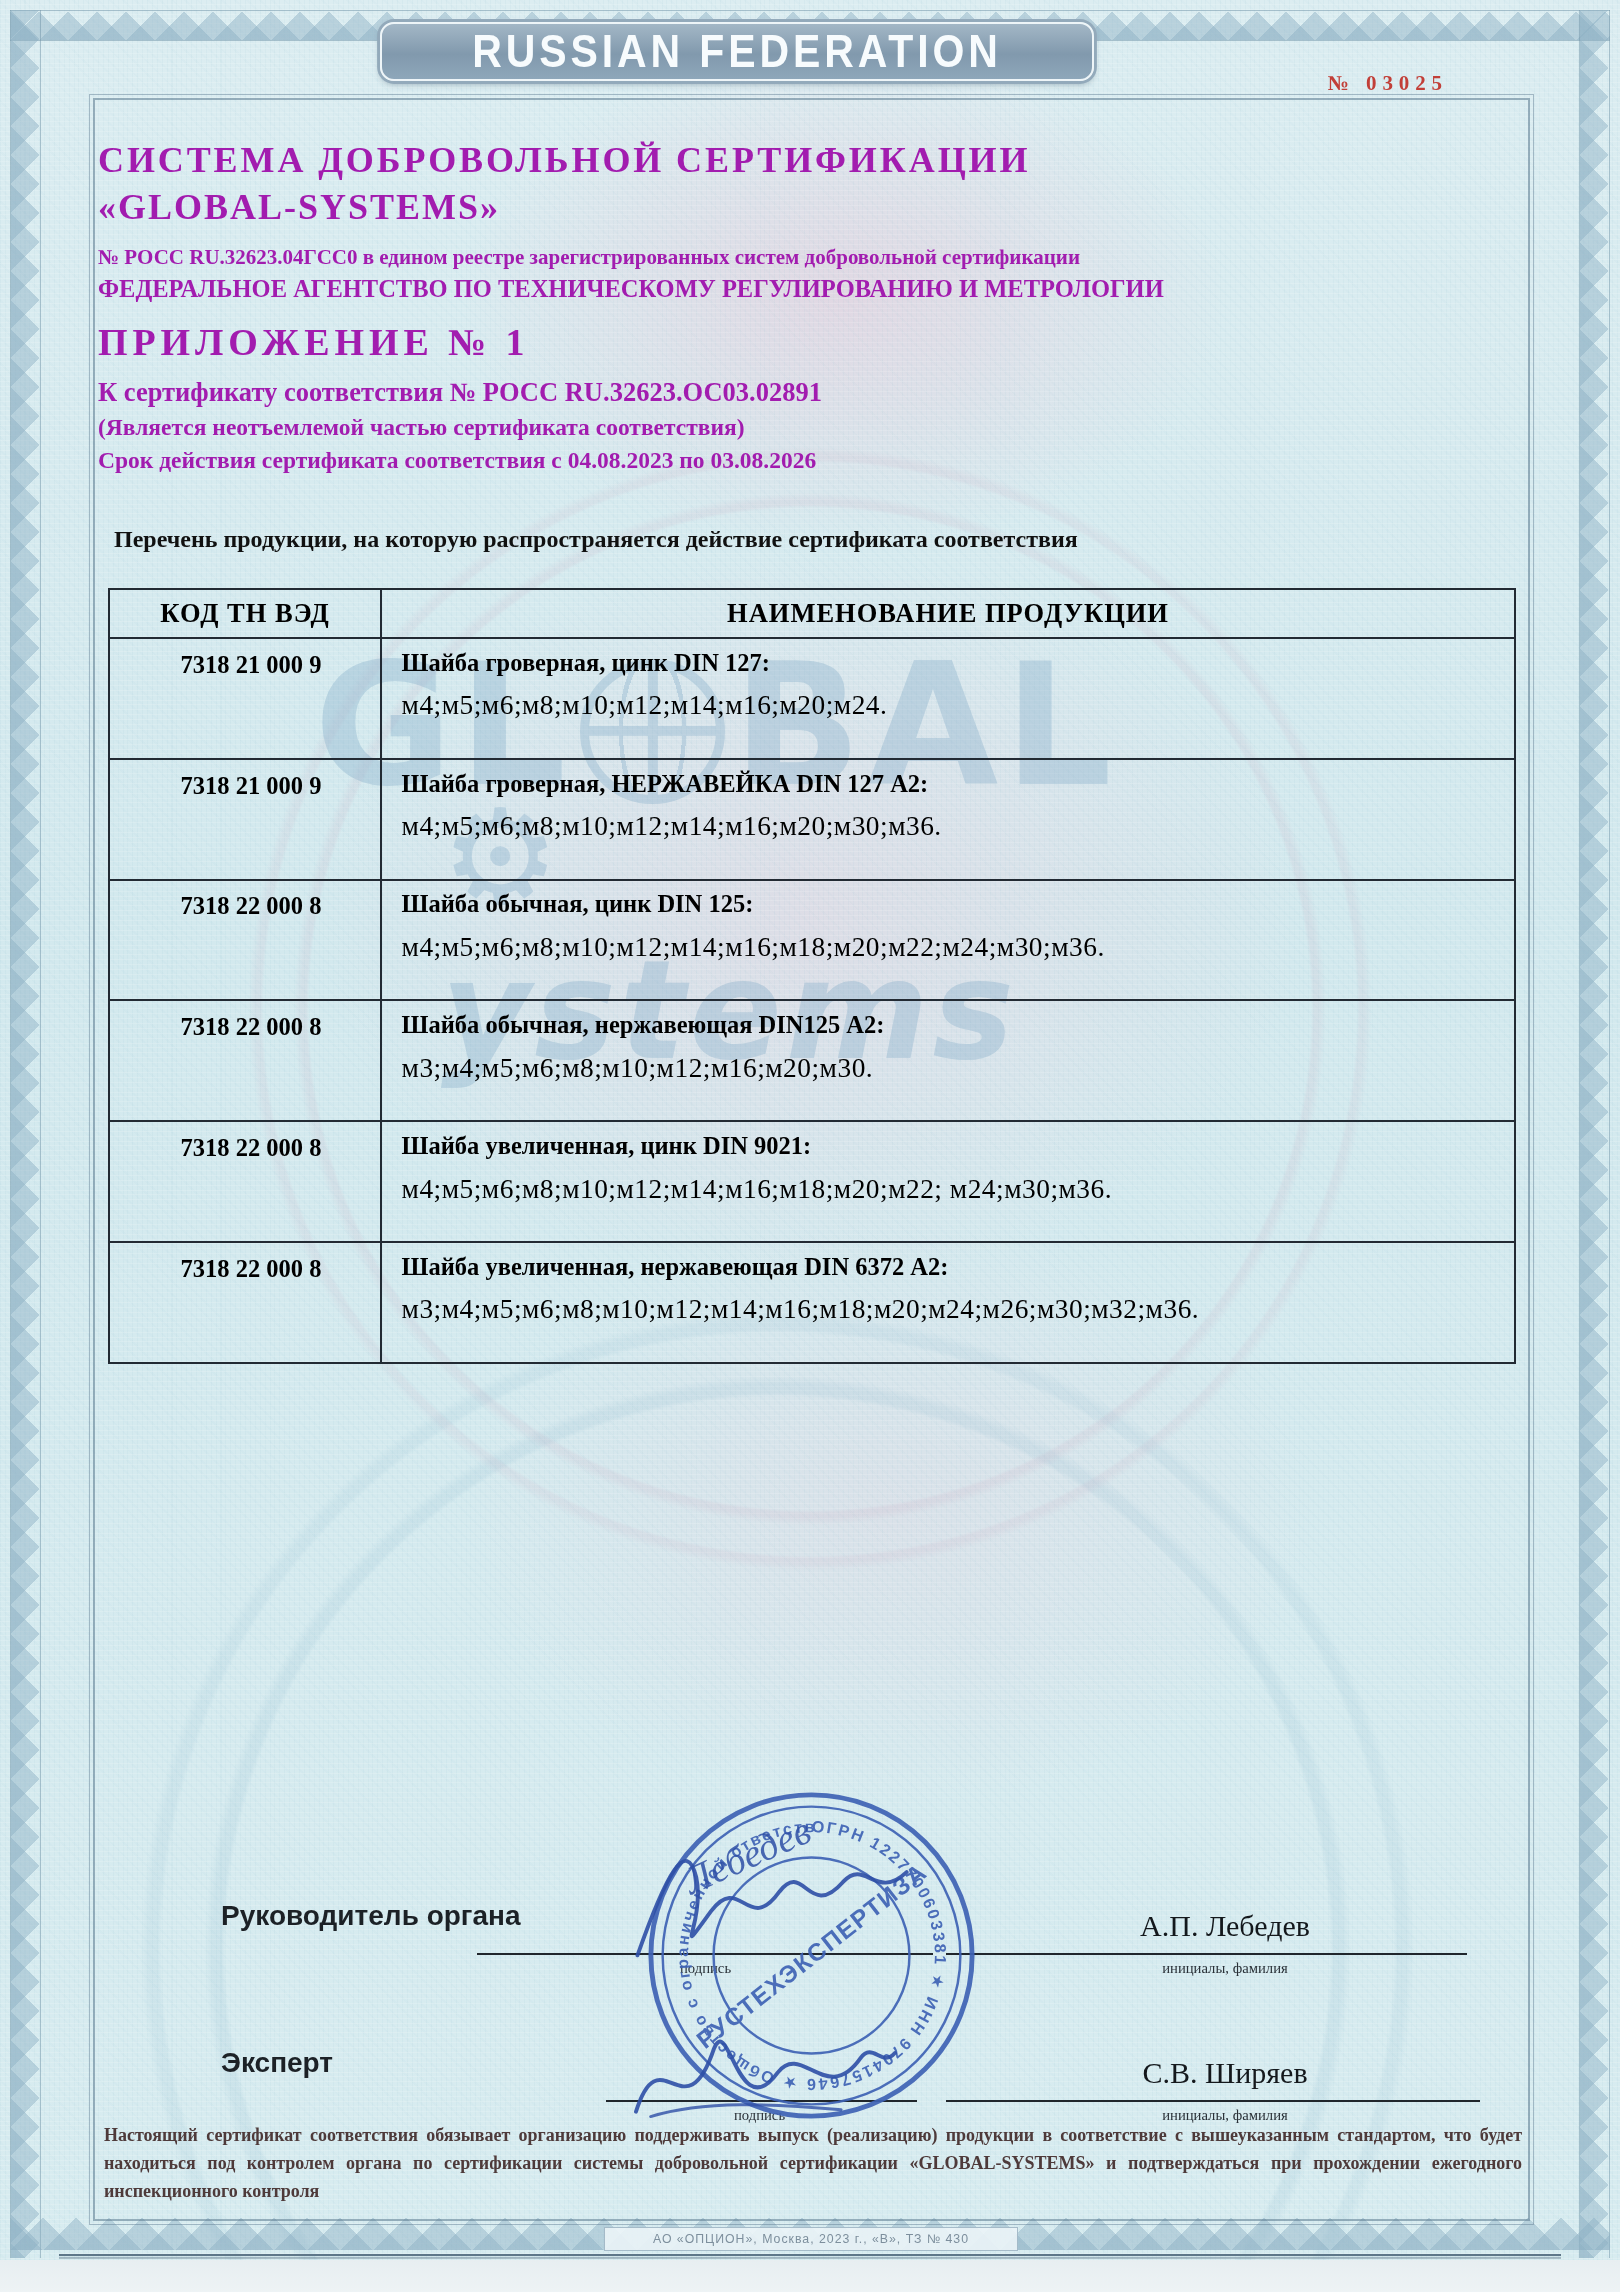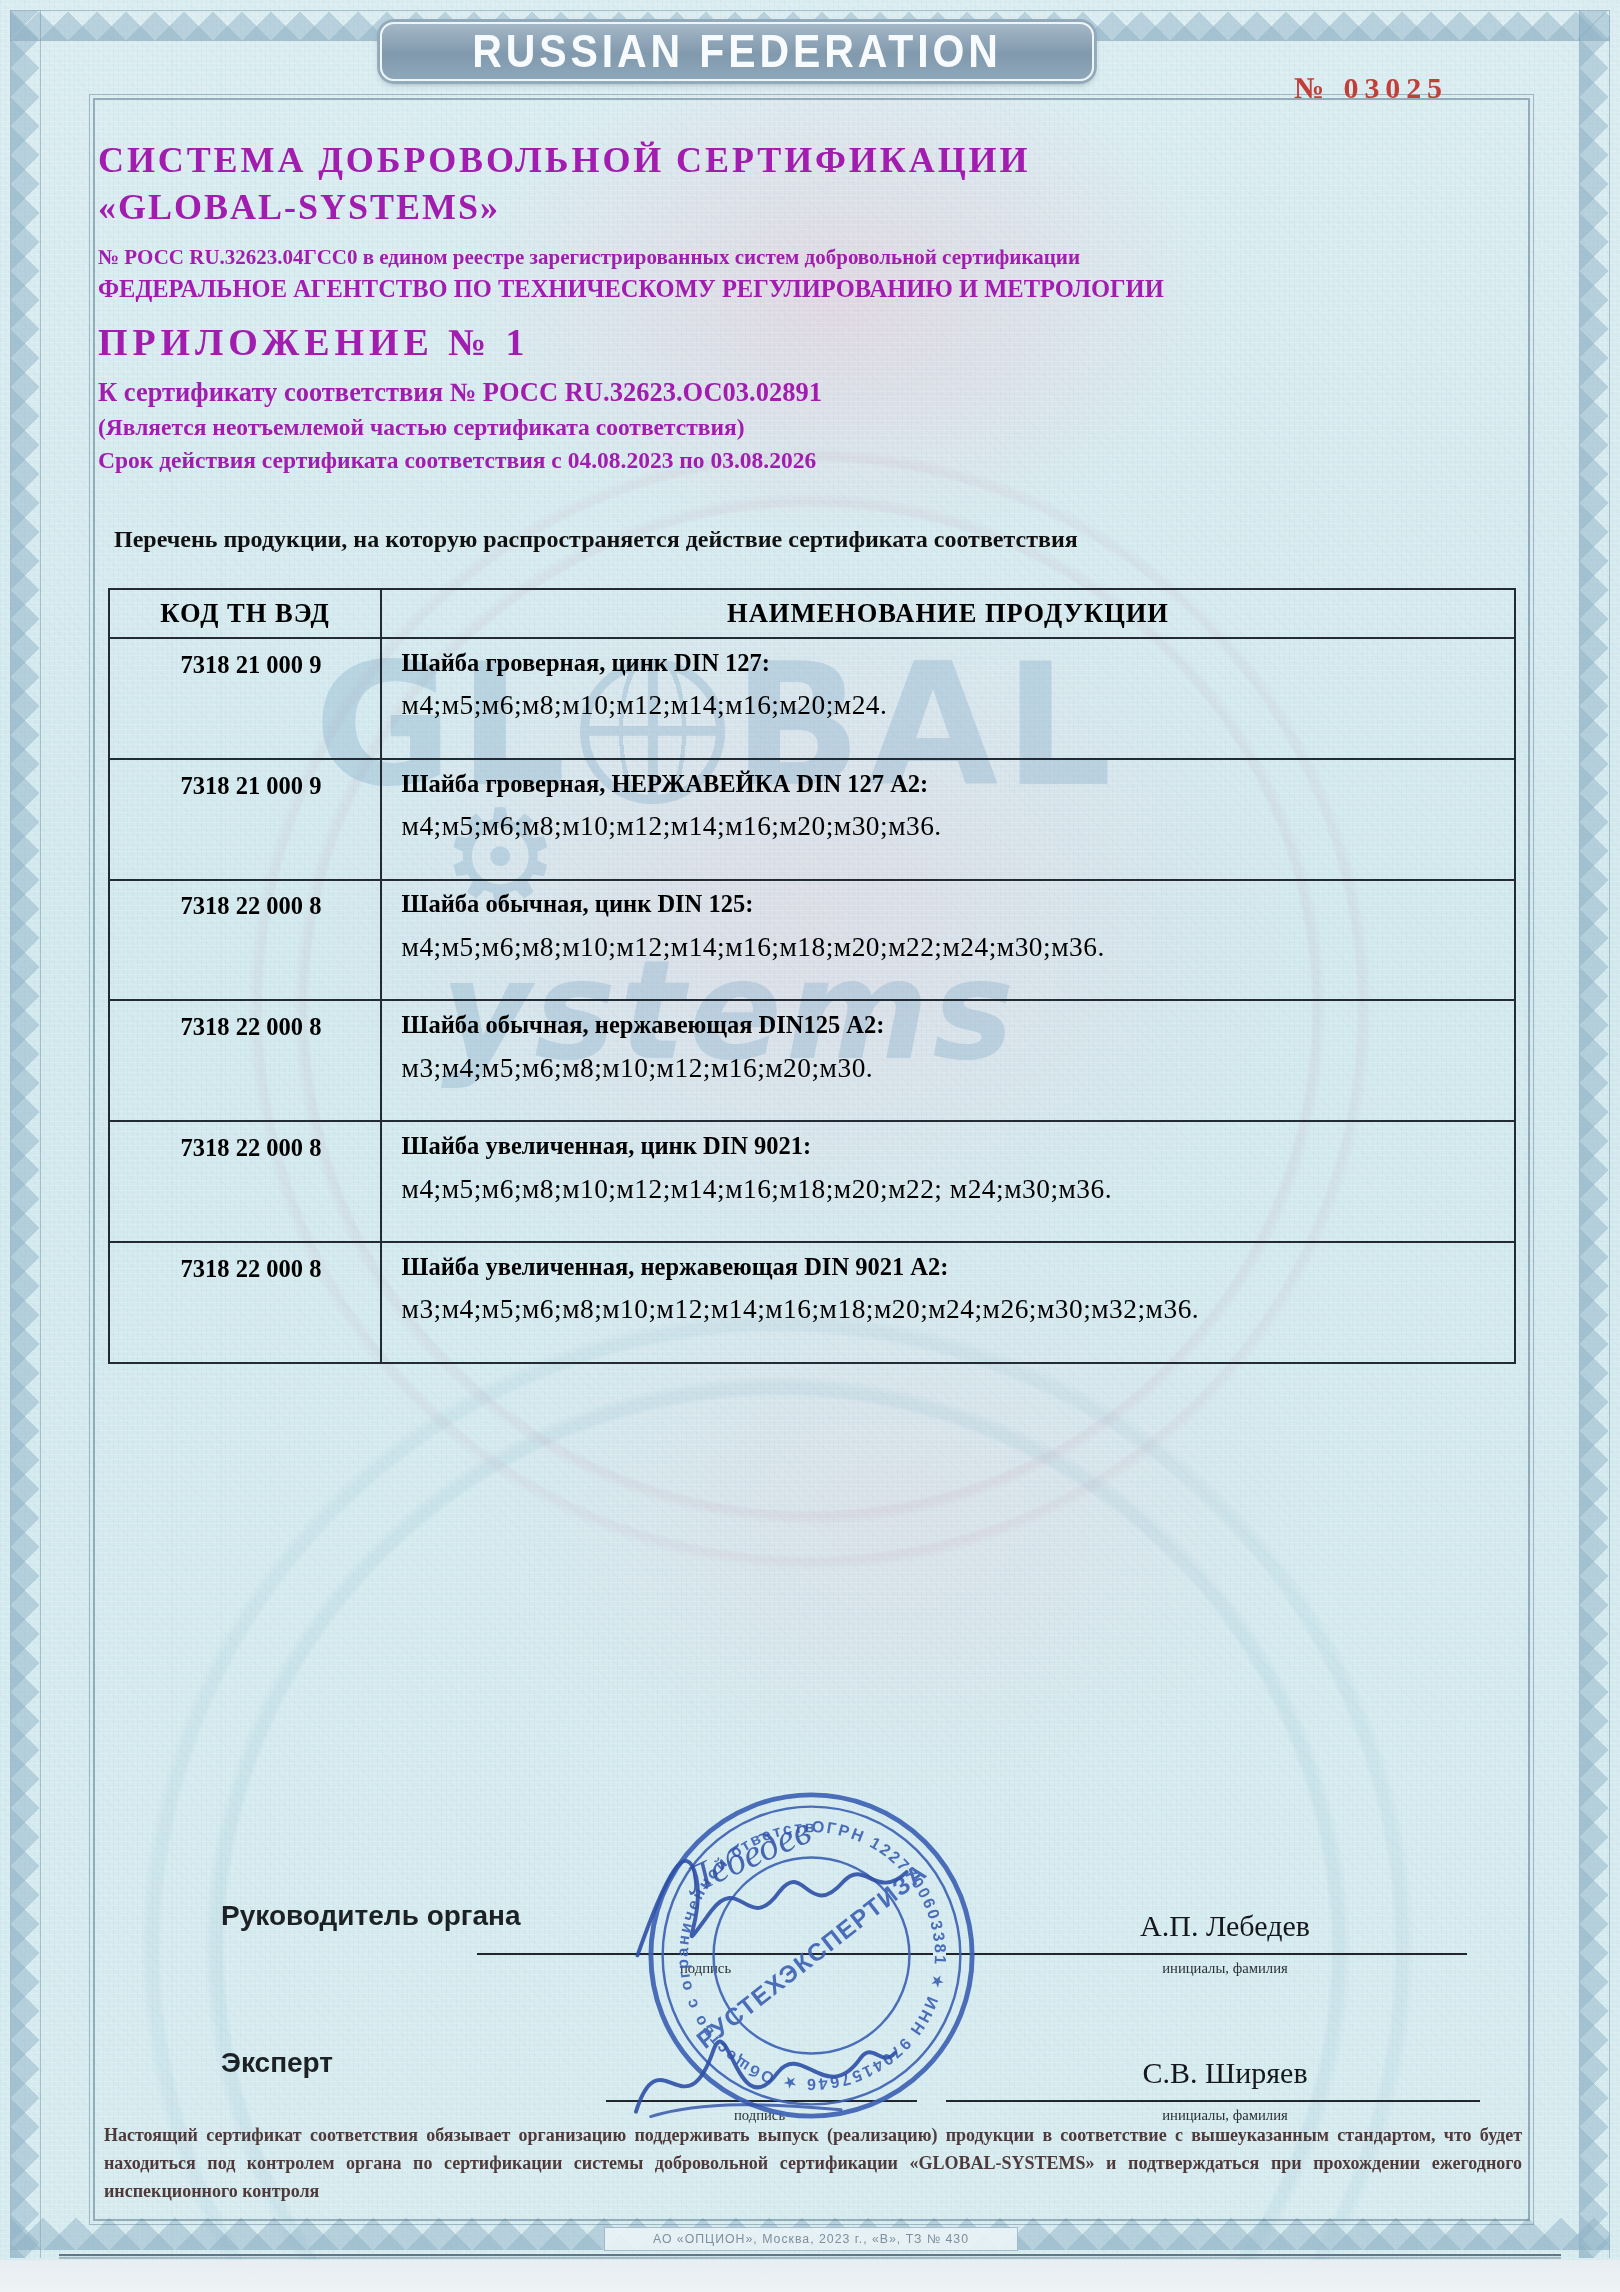--- a/index.html
+++ b/index.html
@@ -58,21 +58,21 @@
     display:flex;align-items:center;justify-content:center;
   }
   .banner-text{
     font-family:"Liberation Sans","DejaVu Sans",sans-serif;font-weight:bold;
     font-size:41px;letter-spacing:3.9px;color:#f7fbfd;
     transform:scaleY(1.12);
     text-shadow:1px 1px 0 #5d7689, -1px -1px 1px #4e6活677, 0 2px 2.9px rgba(50,70,85,.55);
   }
   .doc-number{
     position:absolute;right:172px;top:71px;
-    font-weight:bold;font-size:30px;letter-spacing:5.9px;color:#c23f38;
+    font-weight:bold;font-size:21px;letter-spacing:5.9px;color:#c23f38;
   }
   
   .col{position:absolute;left:98px;width:1426px;color:#a21caf;}
   .t-system{top:139px;font-weight:bold;font-size:36px;letter-spacing:2.9px;}
   .t-name{top:186px;font-weight:bold;font-size:36px;letter-spacing:2px;}
   .t-registry{top:245px;font-weight:bold;font-size:21px;}
   .t-agency{top:275px;font-weight:bold;font-size:24.5px;}
   .t-annex{top:320px;font-weight:bold;font-size:38px;letter-spacing:4.9px;}
   .t-certref{top:377px;font-weight:bold;font-size:26.5px;}
   .t-integral{top:414px;font-weight:bold;font-size:23.5px;}
@@ -230,21 +230,21 @@
         <td class="code">7318 22 000 8</td>
         <td class="namecell">
           <div class="pname">Шайба увеличенная, цинк DIN 9021:</div>
           <div class="psizes">м4;м5;м6;м8;м10;м12;м14;м16;м18;м20;м22; м24;м30;м36.</div>
         </td>
       </tr>
 
       <tr>
         <td class="code">7318 22 000 8</td>
         <td class="namecell">
-          <div class="pname">Шайба увеличенная, нержавеющая DIN 9021 А2:</div>
+          <div class="pname">Шайба увеличенная, нержавеющая DIN 6372 А2:</div>
           <div class="psizes">м3;м4;м5;м6;м8;м10;м12;м14;м16;м18;м20;м24;м26;м30;м32;м36.</div>
         </td>
       </tr>
     </tbody>
 </table>
 
 <div class="role" style="left:221px;top:1900px">Руководитель органа</div>
 <div class="sig-line" style="left:477px;top:1953px;width:456px"></div>
 <div class="sig-caption" style="left:627px;top:1960px;width:157px">подпись</div>
 <div class="sig-name" style="left:1019px;top:1909px;width:412px">А.П. Лебедев</div>

